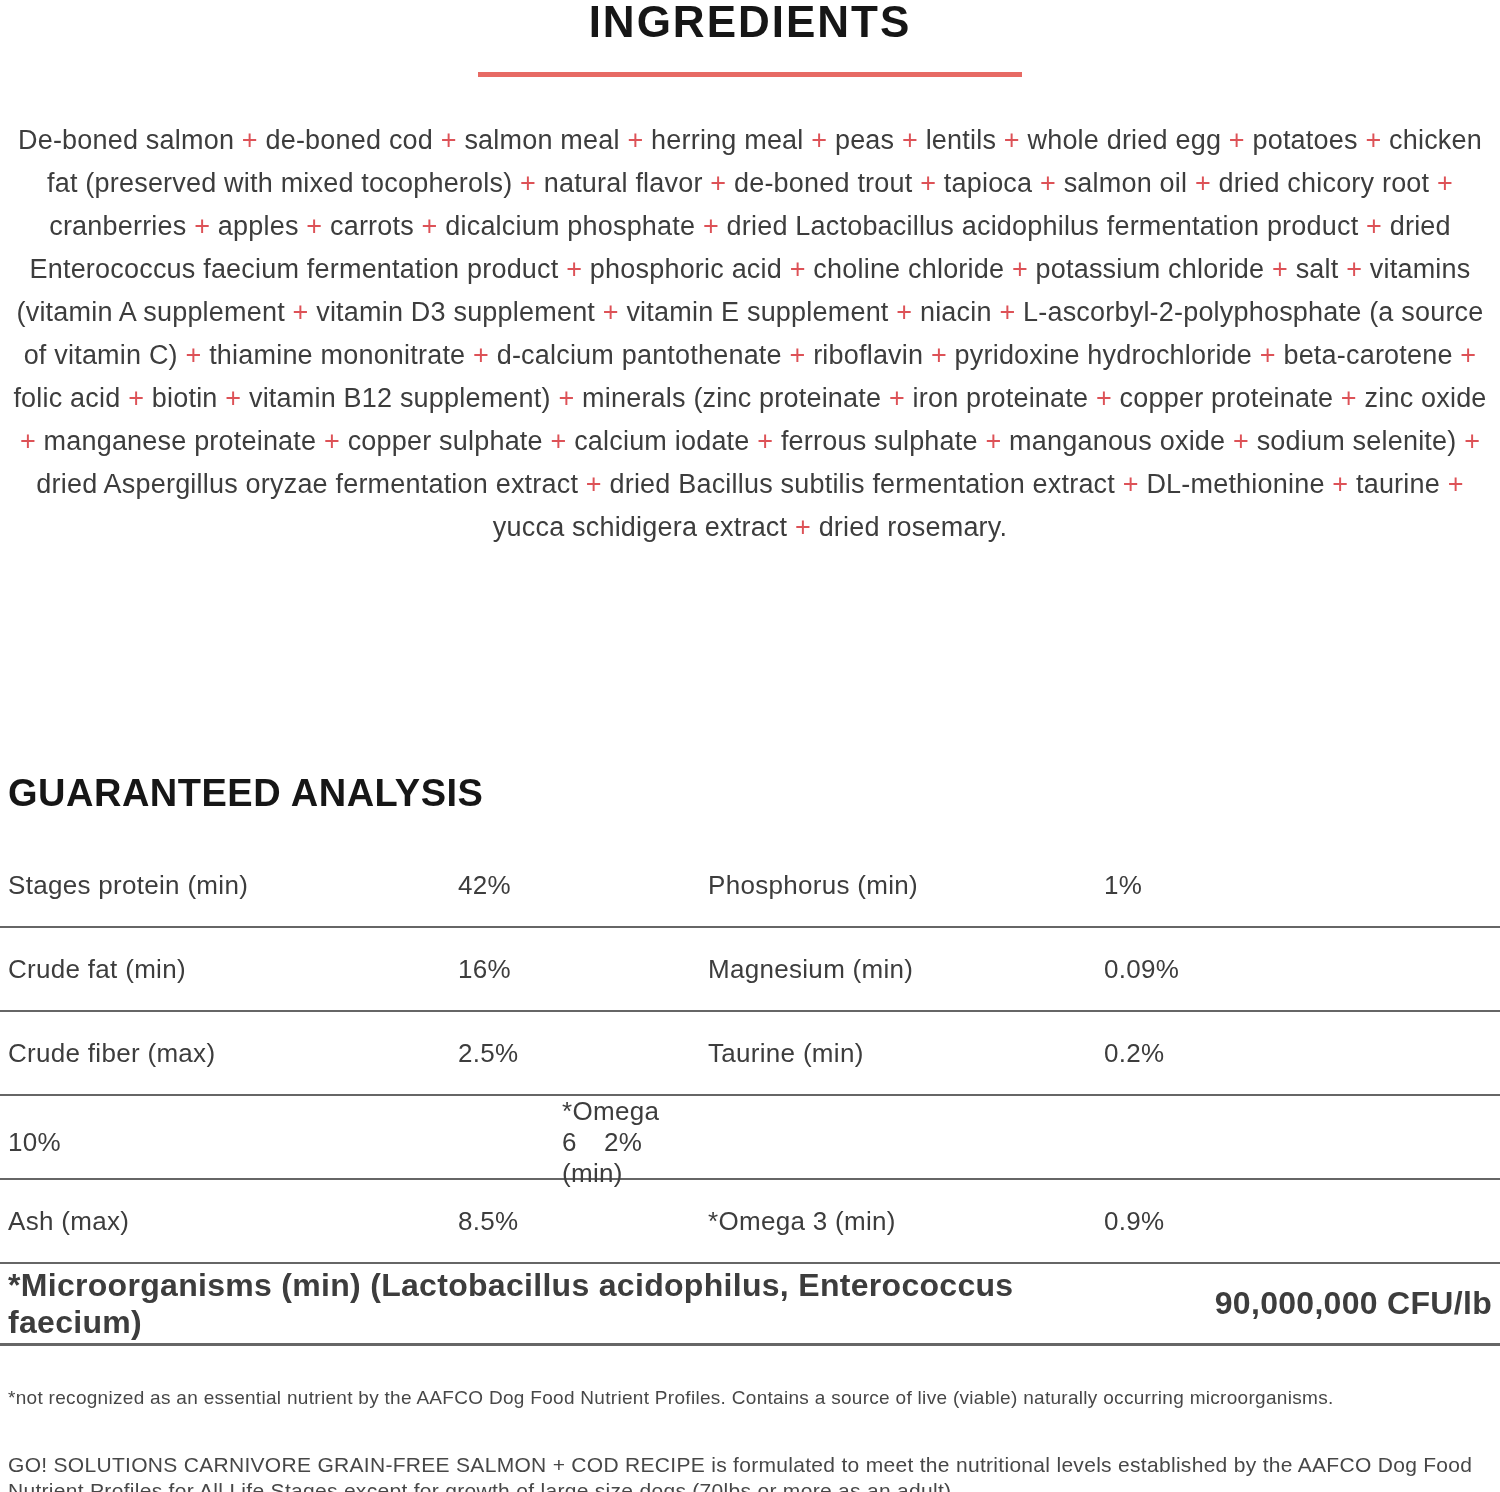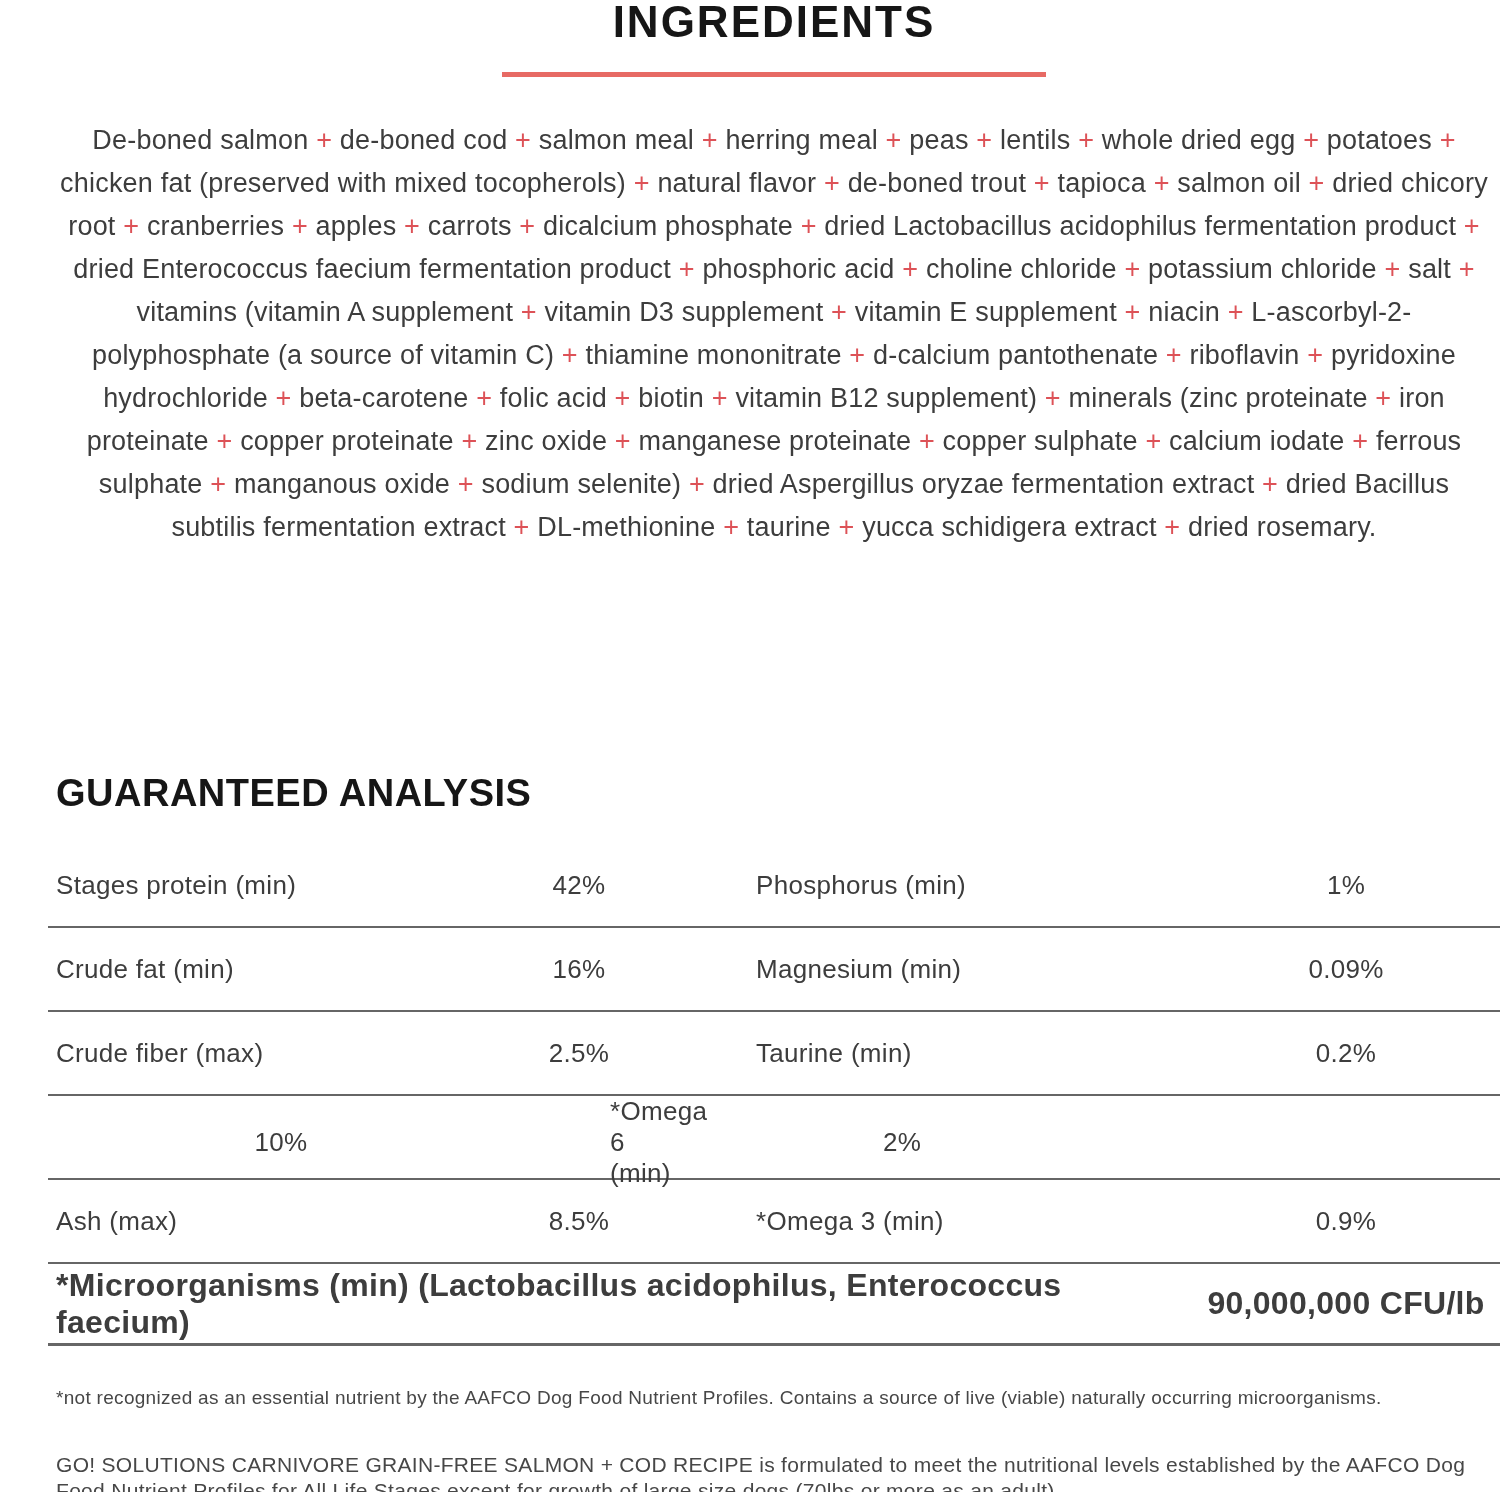--- a/index.html
+++ b/index.html
@@ -9,21 +9,21 @@
     --body-gray:#3d3d3d;
     --note-gray:#474747;
     --line-gray:#666666;
   }
   *{box-sizing:border-box;}
   html,body{margin:0;padding:0;}
   body{
     width:1500px;height:1492px;overflow:hidden;background:#ffffff;
     font-family:"Liberation Sans",sans-serif;color:var(--body-gray);
   }
-  .page{width:1500px;height:1260px;position:relative;padding-left:48px;}
+  .page{width:1500px;height:1260px;position:relative;}
 
   .title{
     margin:0;padding-top:0;text-align:center;
     font-size:44px;line-height:44px;font-weight:800;letter-spacing:2px;
     color:var(--heading-black);
   }
   .title-rule{
     width:544px;height:5px;margin:28px auto 0;
     background:var(--rule-red);border:none;
   }
@@ -42,29 +42,29 @@
     letter-spacing:0.5px;color:var(--heading-black);
   }
 
   .analysis-table{margin-top:32px;width:1500px;}
   .a-row{
     display:grid;grid-template-columns:450px 146px 500px 1fr;
     align-items:center;height:84px;padding:0 8px;
     border-bottom:2px solid var(--line-gray);
     font-size:26px;letter-spacing:0.3px;color:var(--body-gray);
   }
-  .a-row .val{text-align:center;}
+  .a-row .val{text-align:left;}
   .a-row .lbl2{padding-left:104px;}
   .micro-row{
     display:grid;grid-template-columns:1096px 1fr;
     align-items:center;height:82px;padding:0 8px;
     border-bottom:3px solid var(--line-gray);
     font-size:32px;letter-spacing:0.3px;color:var(--body-gray);font-weight:bold;
   }
-  .micro-row .val{text-align:center;}
+  .micro-row .val{text-align:right;}
 
   .footnote{
     margin:40px 0 0;padding:0 8px;
     font-size:19px;line-height:24px;letter-spacing:0.3px;color:var(--note-gray);
   }
   .aafco{
     margin:42px 0 0;padding:0 8px;
     font-size:21px;line-height:26px;letter-spacing:0.3px;color:var(--note-gray);
   }
 </style>

